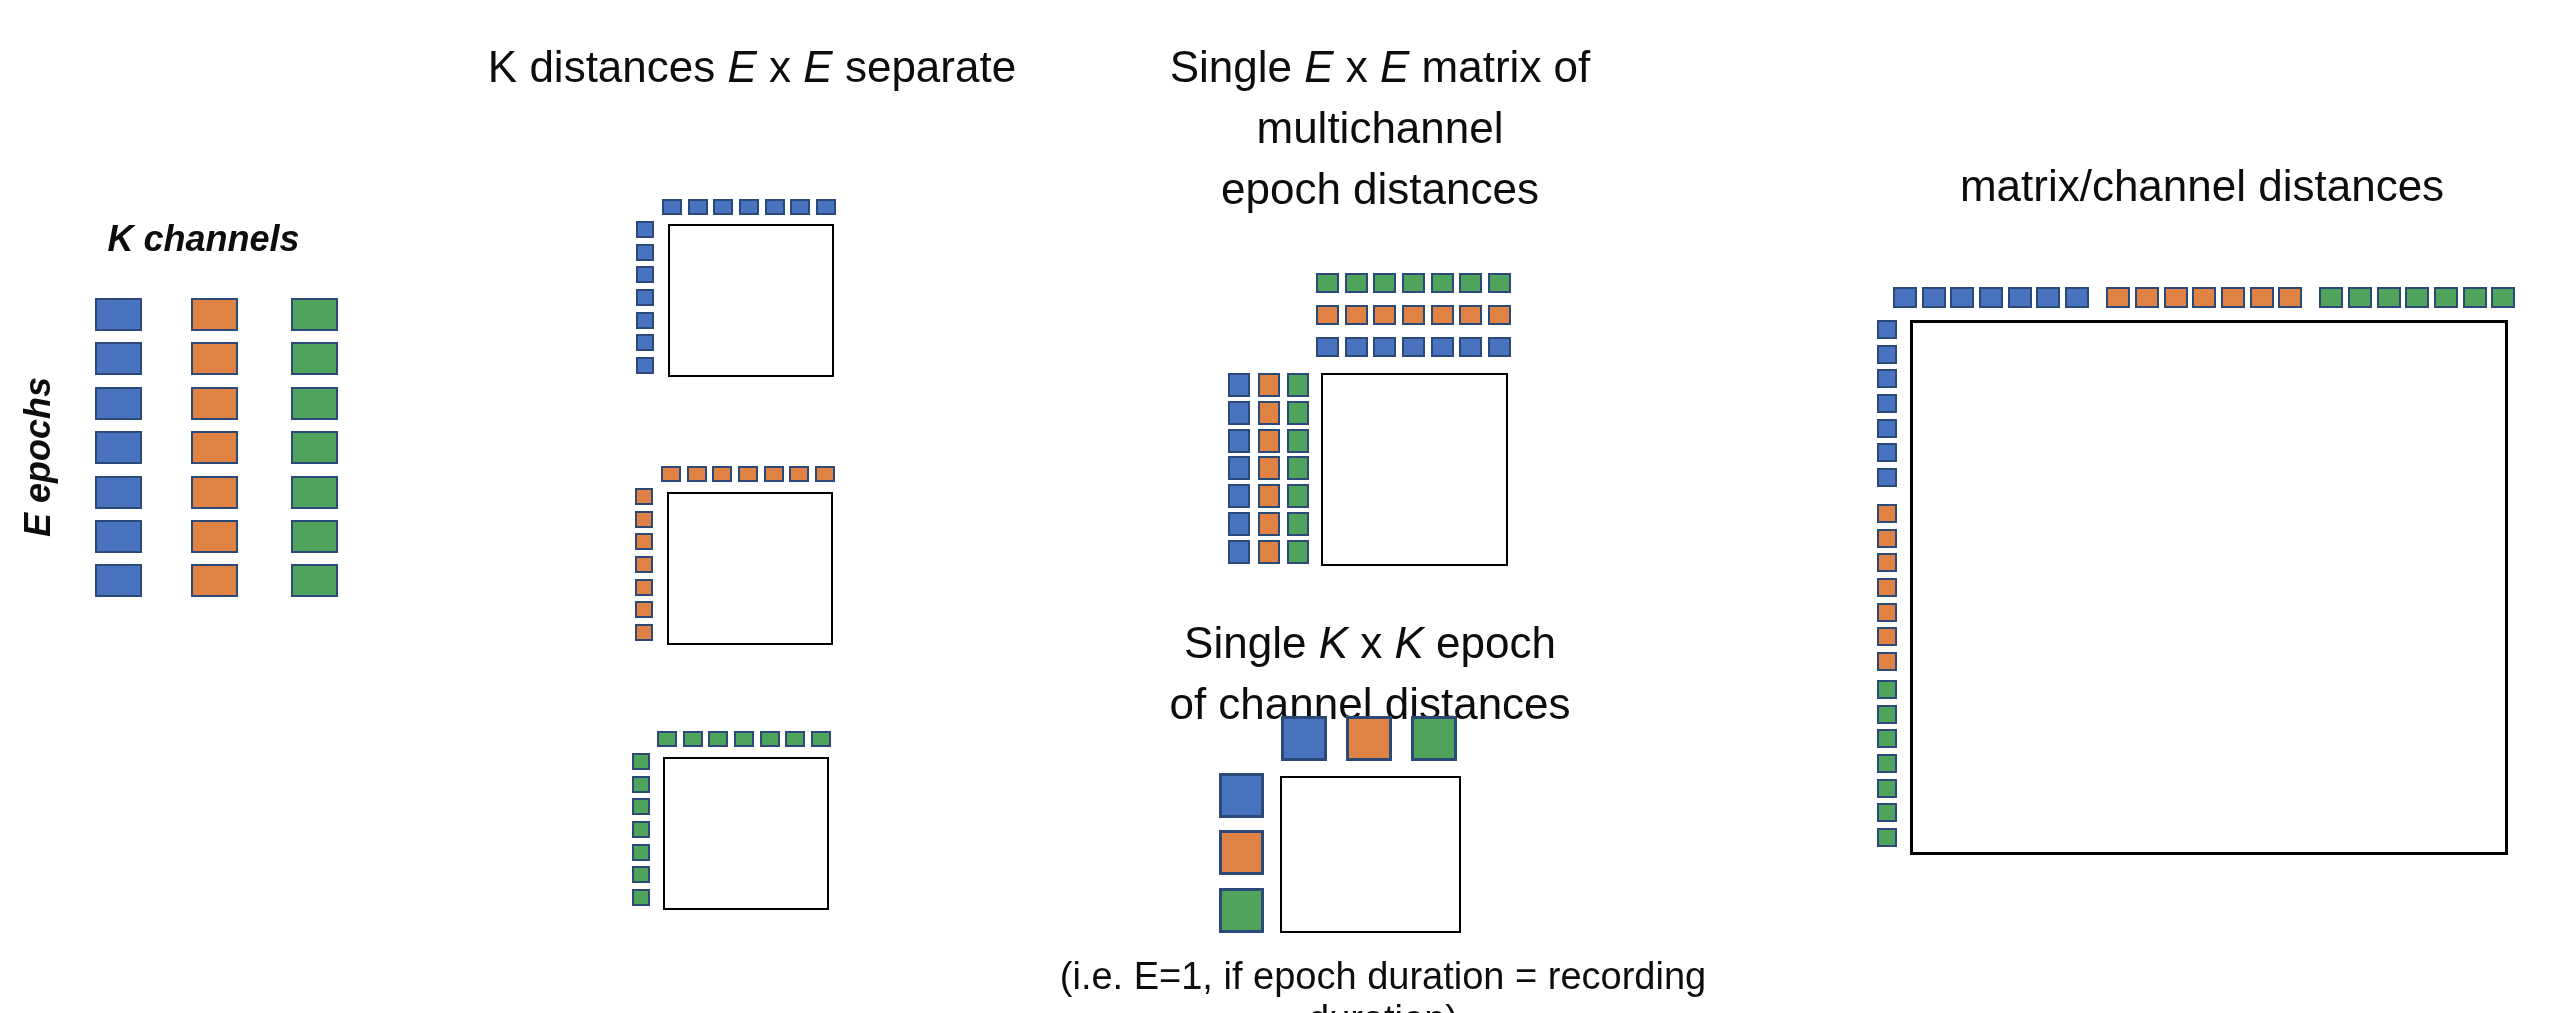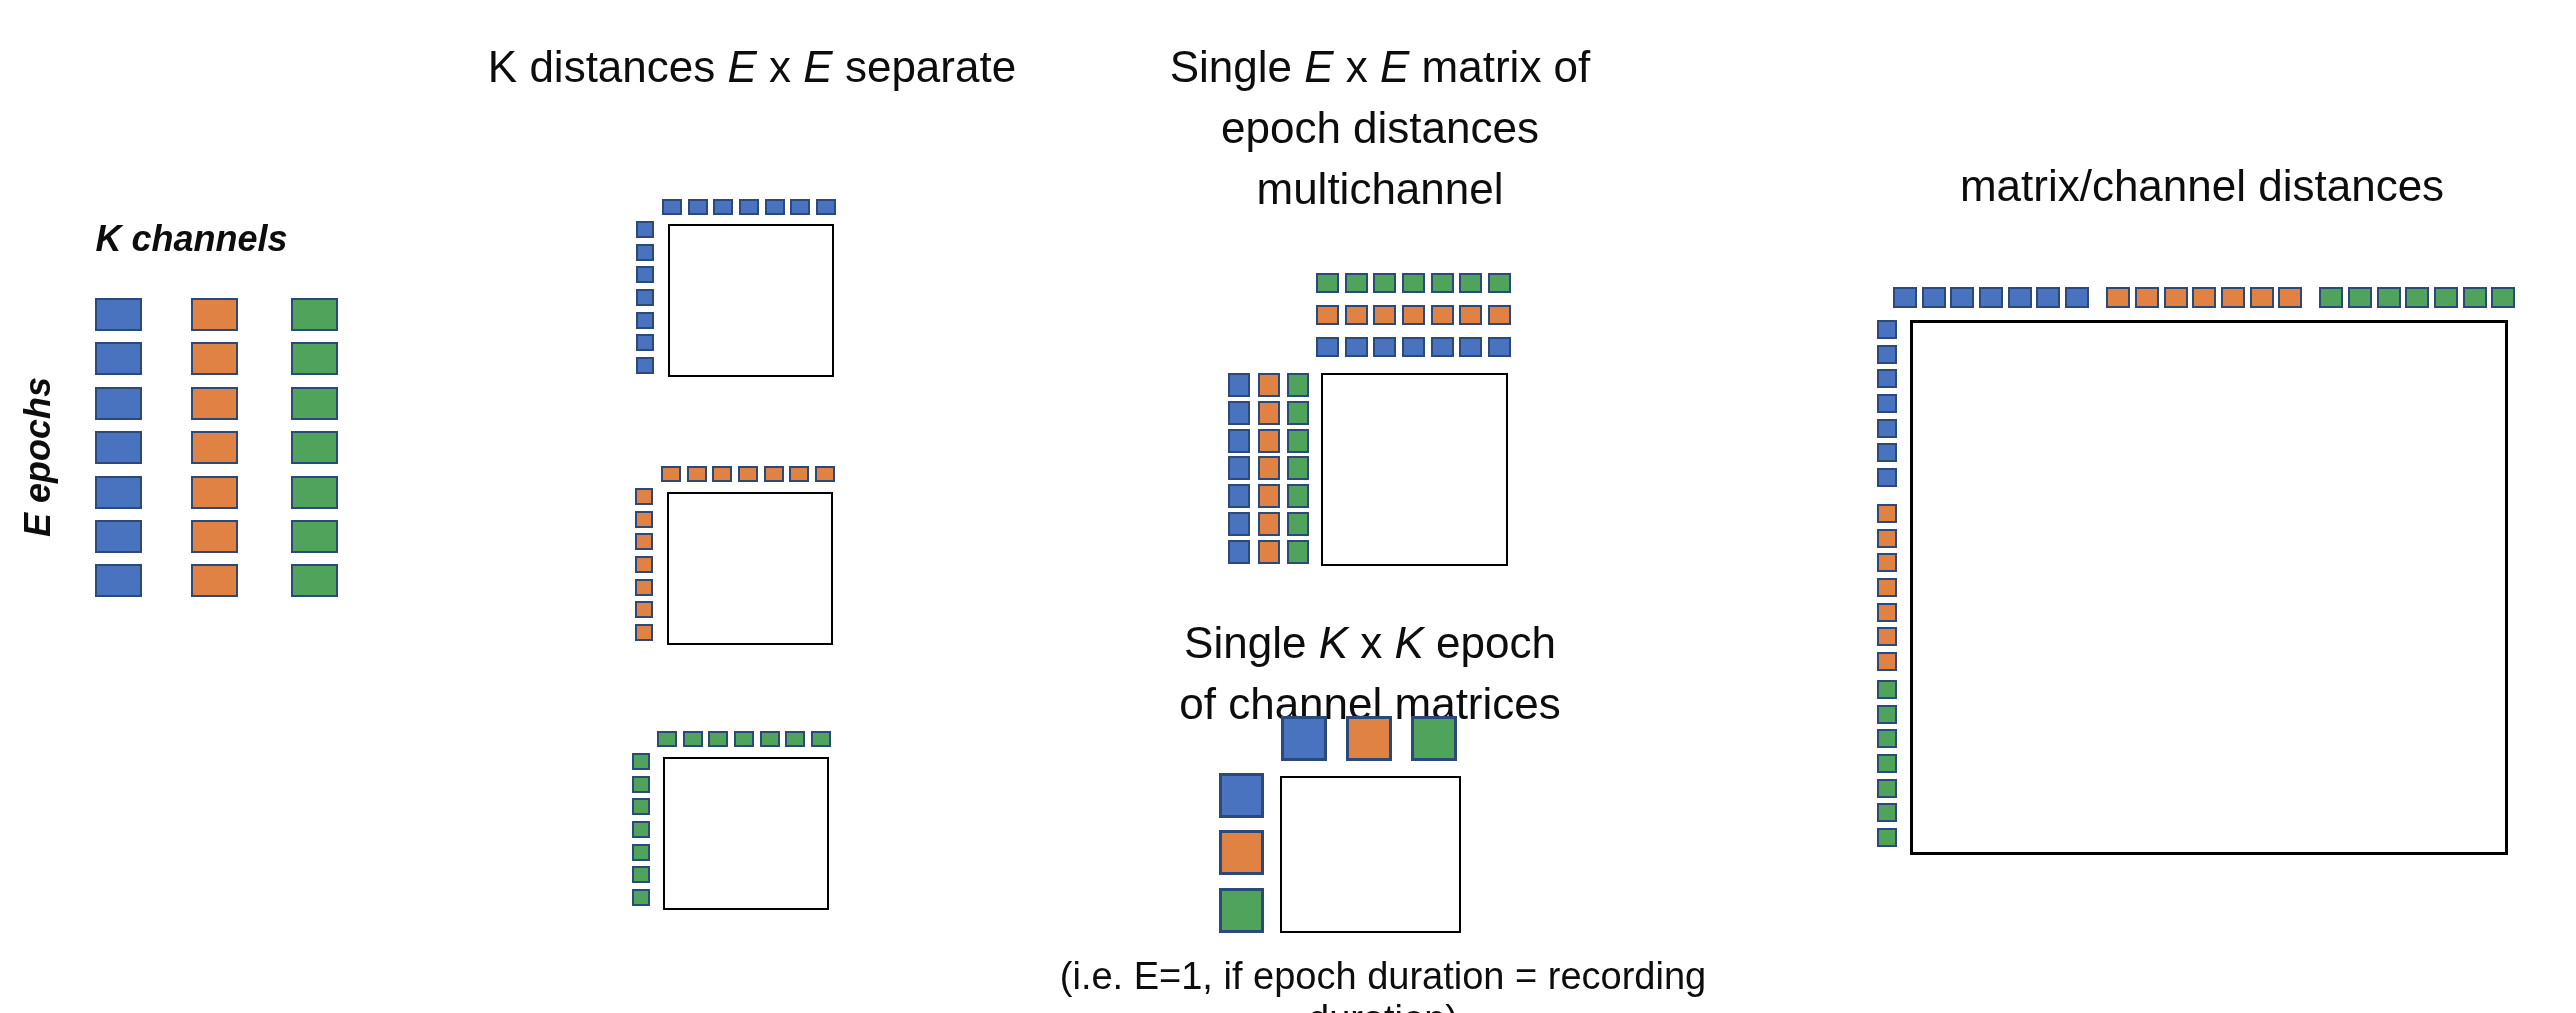--- a/index.html
+++ b/index.html
@@ -27,21 +27,21 @@
   .s5g{position:static;gap:4.7px;}  .s5g .sq{width:24px;height:21px;}
   .s5l{gap:5.7px;}            .s5l .sq{width:20px;height:19px;}
   .caption{position:absolute;font-size:38px;text-align:center;color:var(--txt);}
 </style>
 </head>
 <body>
 
 <div id="canvas">
 
   <div>
-    <div class="ilabel" style="left:2px;top:218px;width:379px;">K channels</div>
+    <div class="ilabel" style="left:14px;top:218px;width:379px;">K channels</div>
     <div class="ilabel rot" style="left:-66px;top:436px;width:208px;height:42px;">E epochs</div>
     <div class="v-strip s1" style="left:95px;top:298px;">
         <span class="sq" style="background: rgb(74, 115, 191);"></span>
         <span class="sq" style="background: rgb(74, 115, 191);"></span>
         <span class="sq" style="background: rgb(74, 115, 191);"></span>
         <span class="sq" style="background: rgb(74, 115, 191);"></span>
         <span class="sq" style="background: rgb(74, 115, 191);"></span>
         <span class="sq" style="background: rgb(74, 115, 191);"></span>
         <span class="sq" style="background: rgb(74, 115, 191);"></span>
       </div>
@@ -127,22 +127,22 @@
         <span class="sq" style="background: rgb(79, 163, 90);"></span>
         <span class="sq" style="background: rgb(79, 163, 90);"></span>
         <span class="sq" style="background: rgb(79, 163, 90);"></span>
       </div>
     <div class="box" style="left:663px;top:757px;width:166px;height:153px;"></div>
   </div>
 
   <div>
     <div class="title" style="left:1096px;top:36px;width:568px;">
       <div><span>Single </span><span class="it">E</span><span> x </span><span class="it">E</span><span> matrix of</span></div>
+      <div><span>multichannel</span></div>
       <div><span>epoch distances</span></div>
-      <div><span>multichannel</span></div>
     </div>
     <div class="h-strip s3r" style="left:1316px;top:273px;">
         <span class="sq" style="background: rgb(79, 163, 90);"></span>
         <span class="sq" style="background: rgb(79, 163, 90);"></span>
         <span class="sq" style="background: rgb(79, 163, 90);"></span>
         <span class="sq" style="background: rgb(79, 163, 90);"></span>
         <span class="sq" style="background: rgb(79, 163, 90);"></span>
         <span class="sq" style="background: rgb(79, 163, 90);"></span>
         <span class="sq" style="background: rgb(79, 163, 90);"></span>
       </div>
@@ -190,21 +190,21 @@
         <span class="sq" style="background: rgb(79, 163, 90);"></span>
         <span class="sq" style="background: rgb(79, 163, 90);"></span>
         <span class="sq" style="background: rgb(79, 163, 90);"></span>
       </div>
     <div class="box" style="left:1321px;top:373px;width:187px;height:193px;"></div>
   </div>
 
   <div>
     <div class="title" style="left:1086px;top:612px;width:568px;">
       <div><span>Single </span><span class="it">K</span><span> x </span><span class="it">K</span><span> epoch</span></div>
-      <div><span>of channel matrices</span></div>
+      <div><span>of channel distances</span></div>
     </div>
     <div class="h-strip s4t" style="left:1281px;top:716px;">
         <span class="sq" style="background: rgb(74, 115, 191);"></span>
         <span class="sq" style="background: rgb(223, 130, 68);"></span>
         <span class="sq" style="background: rgb(79, 163, 90);"></span>
       </div>
     <div class="v-strip s4l" style="left:1219px;top:773px;">
         <span class="sq" style="background: rgb(74, 115, 191);"></span>
         <span class="sq" style="background: rgb(223, 130, 68);"></span>
         <span class="sq" style="background: rgb(79, 163, 90);"></span>

